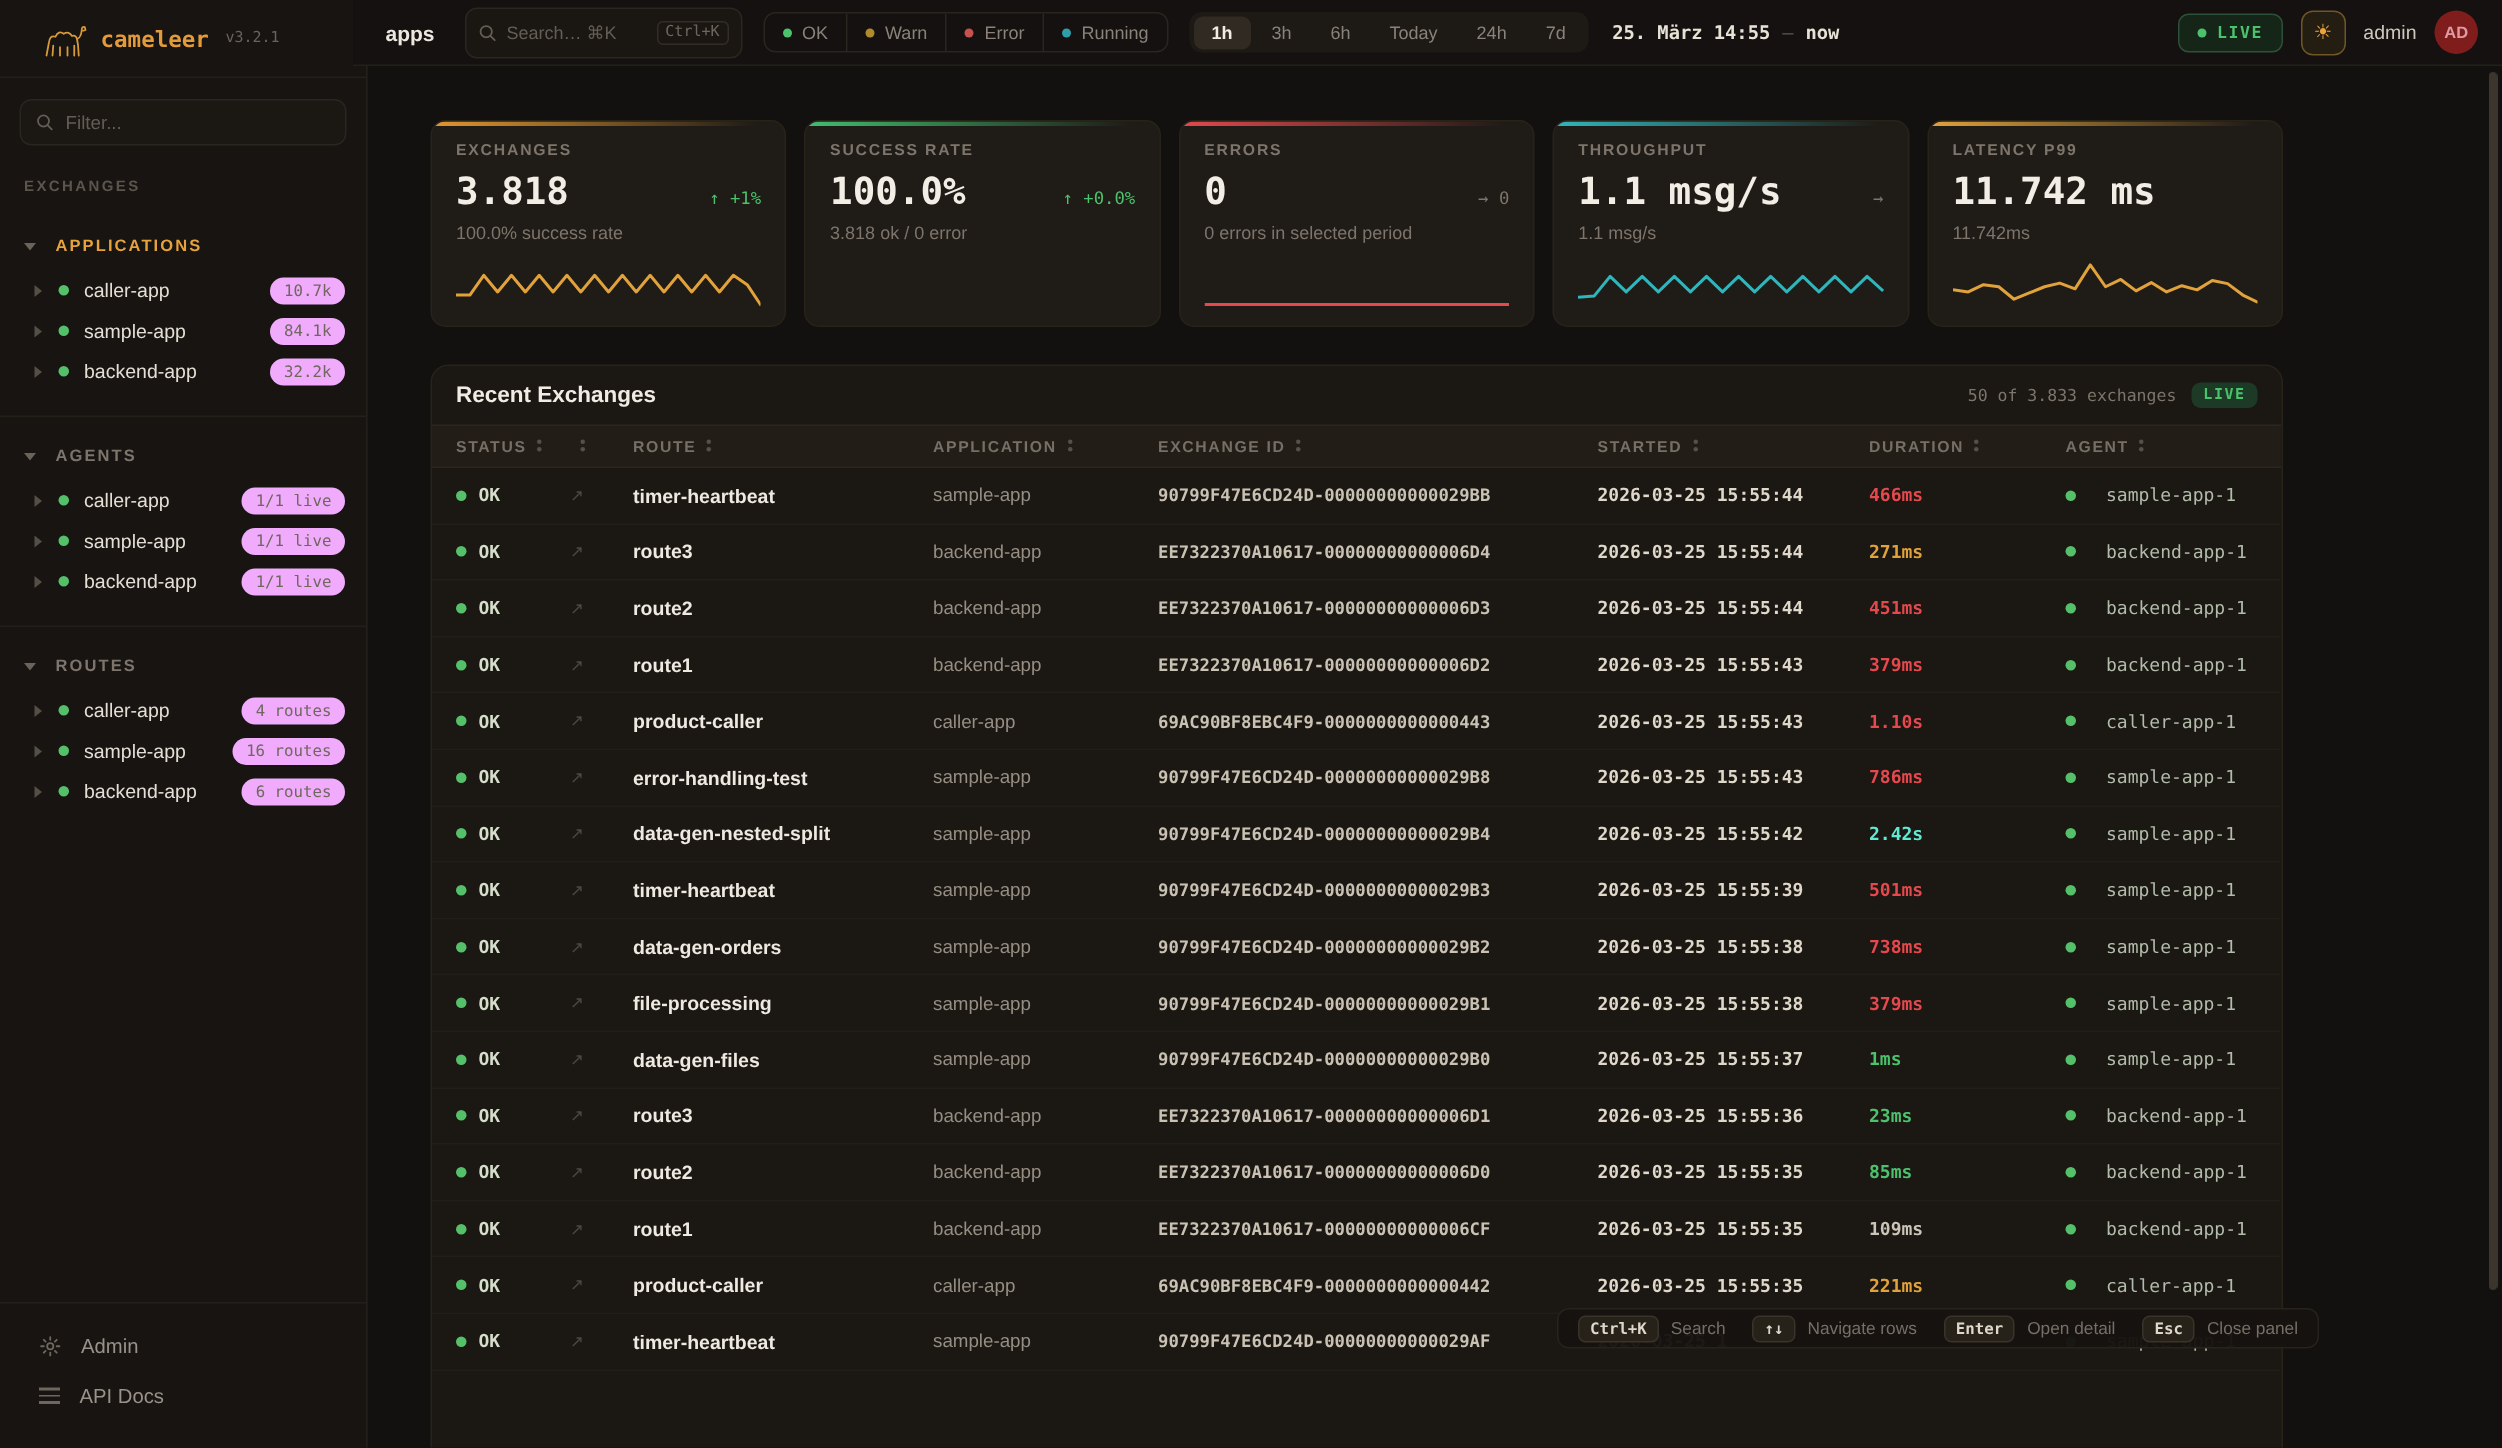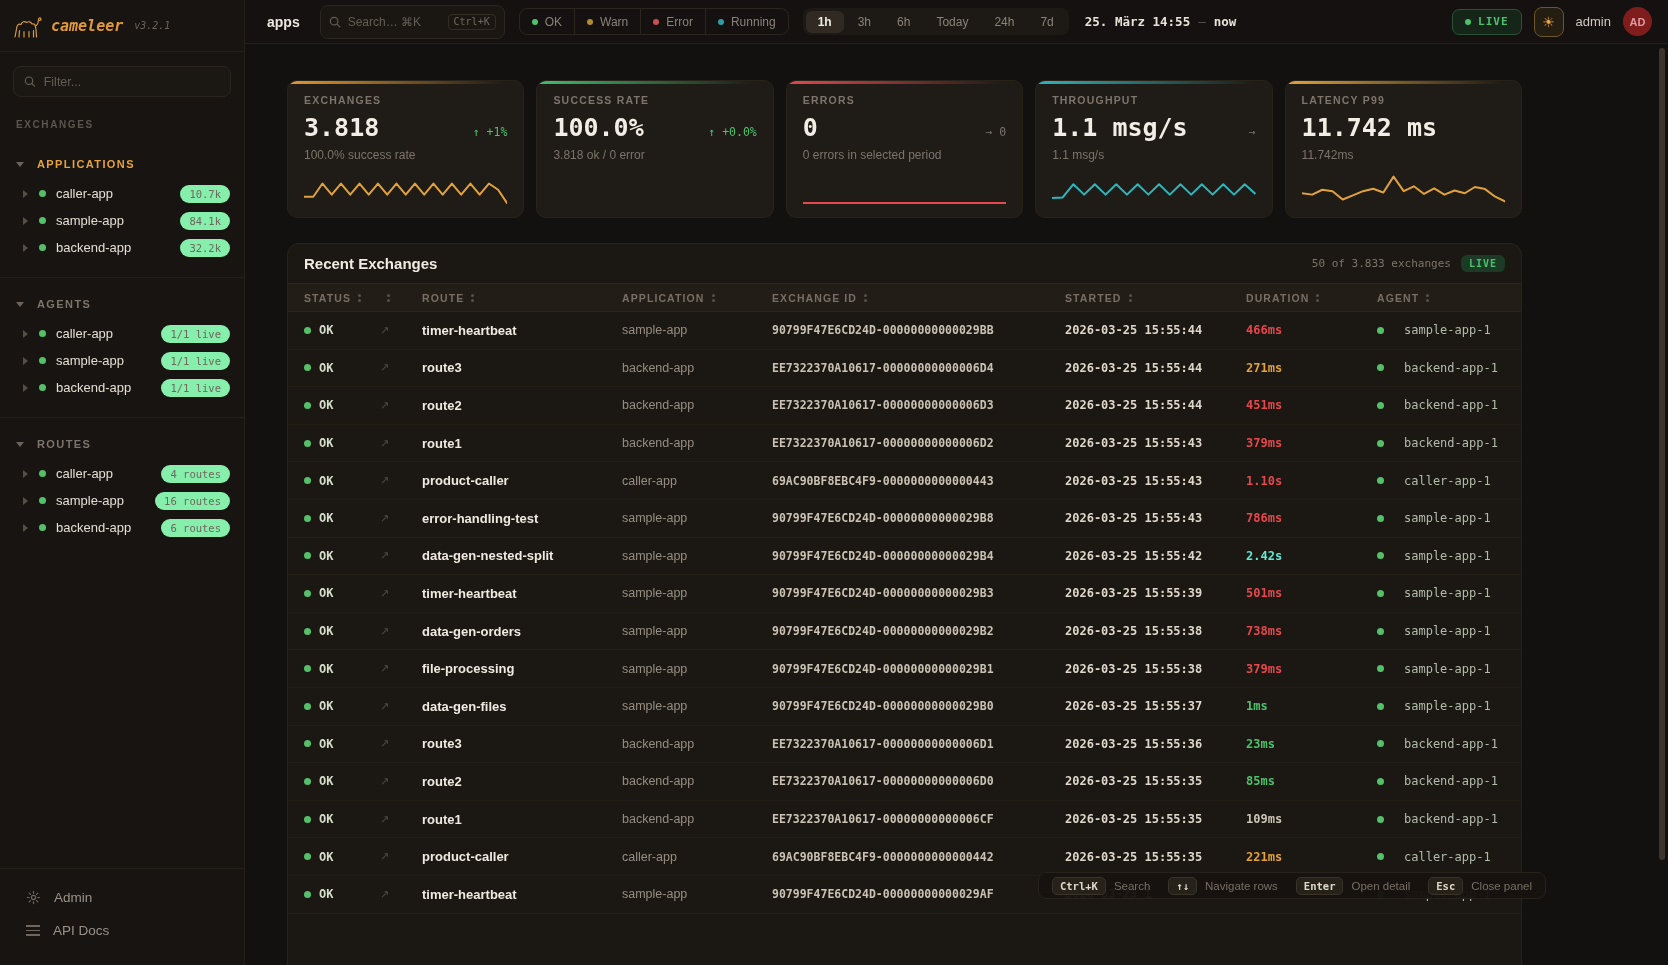--- a/index.html
+++ b/index.html
@@ -2,22 +2,22 @@
 <html><head>
 <meta charset="utf-8">
 <style>
   * { margin:0; padding:0; box-sizing:border-box; }
   html,body { width:1668px; height:965px; overflow:hidden; background:#131110;
     font-family:"Liberation Sans","DejaVu Sans",sans-serif; color:#ece7df; }
 
   
   .sidebar { position:fixed; left:0; top:0; bottom:0; width:245px; background:#171412;
     border-right:1px solid #242019; z-index:5; }
-  .logo-row { height:52px; display:flex; align-items:center; gap:9px; padding-left:12px;
-    border-bottom:1px solid #242019;font-style:italic; }
+  .logo-row { height:52px; display:flex; align-items:center; gap:9px; padding-left:28px;
+    border-bottom:1px solid #242019; }
   .brand-name { font-family:"DejaVu Sans Mono",monospace; font-weight:bold; font-size:15px; color:#e29a3b; }
   .brand-ver { font-family:"DejaVu Sans Mono",monospace; font-size:10px; color:#6b635a; margin-left:2px; }
   .filterbox { margin:14px 13px 0 13px; height:31px; background:#1b1814; border:1px solid #2a251f;
     border-radius:8px; display:flex; align-items:center; gap:8px; padding:0 10px; }
   .filterbox input { background:transparent; border:none; outline:none; color:#cfc8bc;
     font-size:12.5px; width:100%; }
   .filterbox input::placeholder { color:#645d54; }
   .navlabel { margin:22px 0 0 16px; font-size:10px; font-weight:bold; letter-spacing:1.6px; color:#5c554c; }
   .nav-section { margin-top:16px; padding-top:6px; }
   .nav-section + .nav-section { border-top:1px solid #242019; margin-top:16px; padding-top:14px; }
@@ -25,30 +25,30 @@
   .caret-down { width:0; height:0; border-left:4px solid transparent; border-right:4px solid transparent;
     border-top:5px solid #6b635a; }
   .sec-label { margin-left:13px; font-size:11px; font-weight:bold; letter-spacing:1.4px; color:#7d756b; }
   .sec-label.accent { color:#e6a23c; }
   .nav-item { display:flex; align-items:center; height:27px; padding:0 14px 0 23px; cursor:pointer; }
   .chev-right { width:0; height:0; border-top:4px solid transparent; border-bottom:4px solid transparent;
     border-left:5px solid #554f46; flex:0 0 auto; }
   .dot { width:7px; height:7px; border-radius:50%; background:#55c06a; flex:0 0 auto; }
   .nav-item .dot { margin-left:11px; }
   .nav-item .nm { margin-left:10px; font-size:13px; color:#e4ded4; }
-  .pill { margin-left:auto; background:#86efac; border-radius:10px; padding:3px 9px;
+  .pill { margin-left:auto; background:#f0abfc; border-radius:10px; padding:3px 9px;
     font-family:"DejaVu Sans Mono",monospace; font-size:10.5px; color:#6f675d; white-space:nowrap; }
   .side-footer { position:absolute; left:0; right:0; bottom:0; border-top:1px solid #242019; padding:12px 0 18px; }
   .foot-item { display:flex; align-items:center; gap:13px; height:33px; padding-left:26px;
     color:#9a9289; font-size:13.5px; cursor:pointer; }
   .hamb { width:14px; display:flex; flex-direction:column; gap:3px; }
   .hamb i { height:1.5px; background:#6f675d; display:block; }
 
   
-  .topbar { position:fixed; left:245px; right:0; top:0; height:44px; background:#141110;
+  .topbar { position:fixed; left:235px; right:0; top:0; height:44px; background:#141110;
     border-bottom:1px solid #242019; display:flex; align-items:center; padding:0 16px 0 22px; z-index:6; }
   .crumb { font-size:14px; font-weight:bold; color:#ece7df; }
   .searchbox { margin-left:20px; width:185px; height:27px; background:#1a1713; border:1px solid #2b2620;
     border-radius:8px; display:flex; align-items:center; gap:7px; padding:16px 8px; }
   .searchbox input { background:transparent; border:none; outline:none; width:84px; color:#cfc8bc; font-size:12px; }
   .searchbox input::placeholder { color:#645d54; }
   .kbd { font-family:"DejaVu Sans Mono",monospace; font-size:10px; color:#6f675d;
     border:1px solid #332d25; border-radius:4px; padding:1.5px 5px; margin-left:auto; white-space:nowrap; }
   .seg-group { margin-left:14px; height:27px; display:flex; align-items:stretch;
     border:1px solid #2a251f; border-radius:8px; overflow:hidden; }

